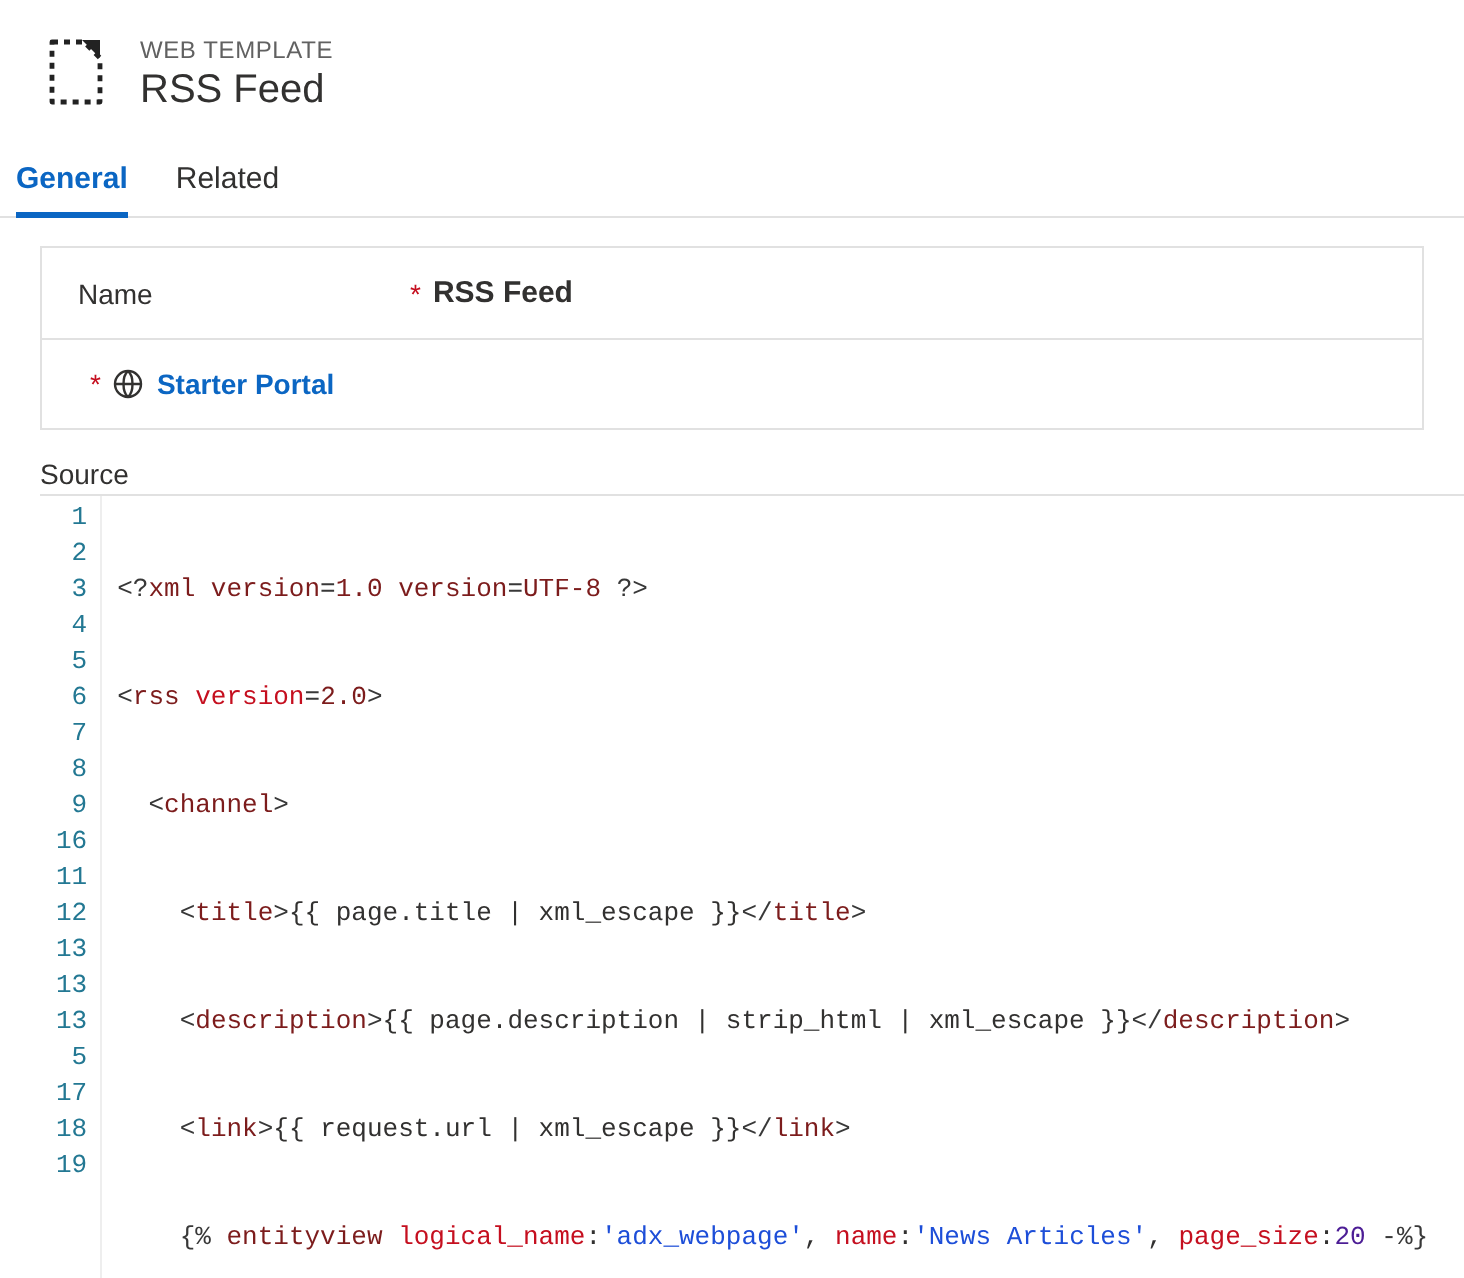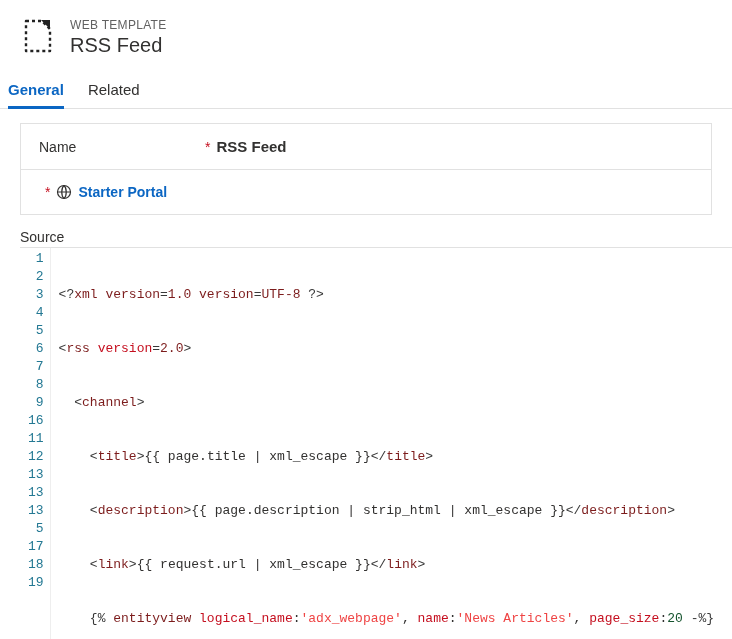--- a/index.html
+++ b/index.html
@@ -104,22 +104,22 @@
   .code {
     padding: 2px 0 2px 8px;
     white-space: pre;
     overflow-x: auto;
     flex:1;
   }
   .code div { height:18px; }
   .t-bracket { color:#383838; }
   .t-tag    { color:#7c1c1c;text-align:right; }
   .t-attr   { color:#c50f1f; }
-  .t-str    { color:#ef4444; }
-  .t-num    { color:#14532d;margin-top:16px; }
+  .t-str    { color:#1d4ed8; }
+  .t-num    { color:#4c1d95;margin-top:16px; }
   .t-delim  { color:#383838; }
 </style>
 </head>
 <body>
 
 <div class="header">
   <div class="header-icon">
     <svg viewBox="0 0 36 36" width="36" height="36">
       <path d="M6 3 H22 L30 11 V33 H6 Z" fill="none" stroke="#222" stroke-width="2.4" stroke-dasharray="3 3" stroke-linejoin="round"></path>
       <path d="M21 2 H30 V11 Z" fill="#222"></path>

